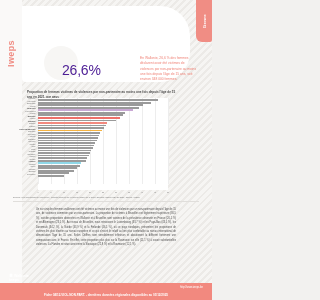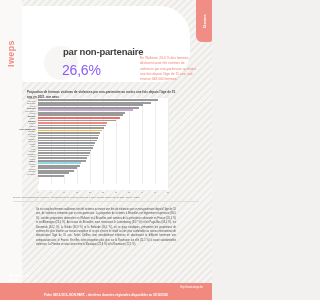--- a/index.html
+++ b/index.html
@@ -58,21 +58,21 @@
     font-size:23px; font-weight:300; color:#4a4a4a;
     letter-spacing:-.3px; line-height:1;
   }
   .subtitle{
     position:absolute; left:41px; top:40px;
     font-size:9.5px; font-weight:bold; color:#3d3d3d;
     letter-spacing:-.2px;
   }
   .bigfig{
     position:absolute; left:40px; top:56px;
-    font-size:14px; color:#8b5cf6; font-weight:400;
+    font-size:14px; color:#4c1d95; font-weight:400;
     letter-spacing:-.2px;
   }
   .circle-ghost{
     position:absolute; left:22px; top:40px;
     width:34px; height:34px; border-radius:50%;
     background:#f7f6f4;
   }
   .keyfact{
     position:absolute; left:118px; top:50px; width:58px;
     font-size:3.3px; line-height:1.62; color:#ef8175;
@@ -164,21 +164,20 @@
   <div class="left-tab">
     <div class="brand">Iweps</div>
   </div>
 
   <div class="right-tab">
     <span>Genre</span>
   </div>
 
   <div class="header-card">
     <div class="circle-ghost"></div>
-    <div class="subtitle">par non-partenaire</div>
     <div class="bigfig">26,6%</div>
     <div class="keyfact">En Wallonie, 26,6 % des femmes déclarent avoir été victimes de violences par non-partenaire au moins une fois depuis l'âge de 15 ans, soit environ 348 000 femmes.</div>
   </div>
 
   <div class="chart-caption">Proportion de femmes victimes de violences par non-partenaire au moins une fois depuis l'âge de 15 ans en 2021, par pays</div>
 
   <div class="cat-labels" id="catLabels">
       <div class="catrow">
         <span>Finlande</span>
       </div>

